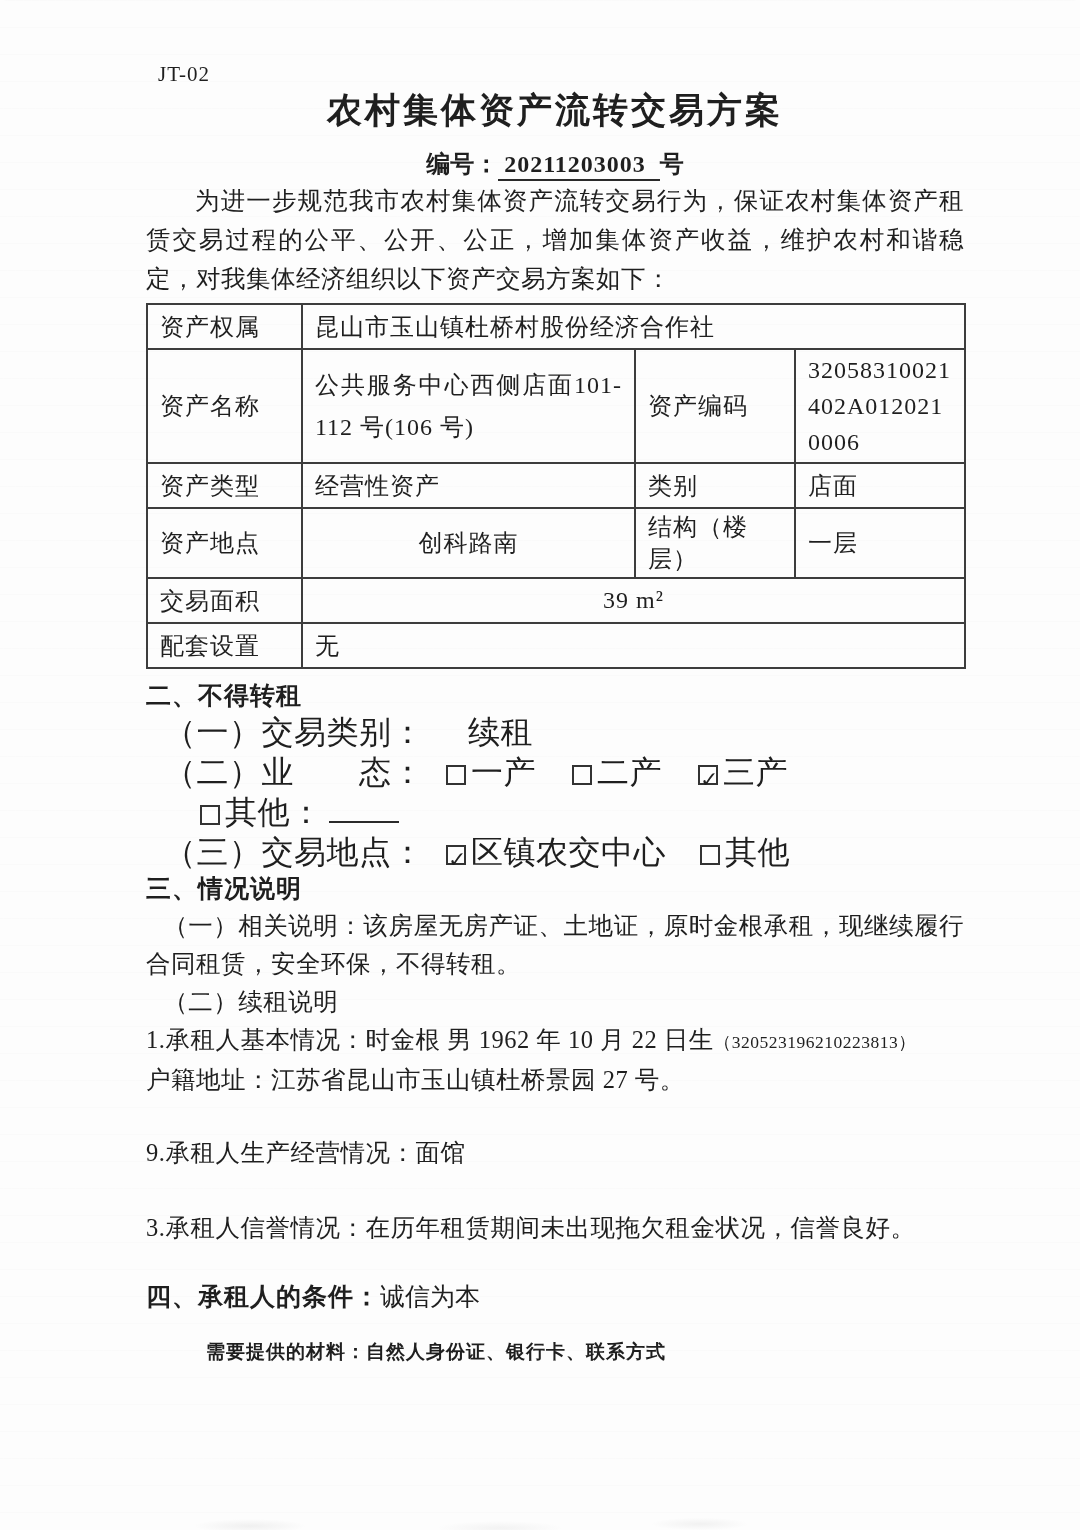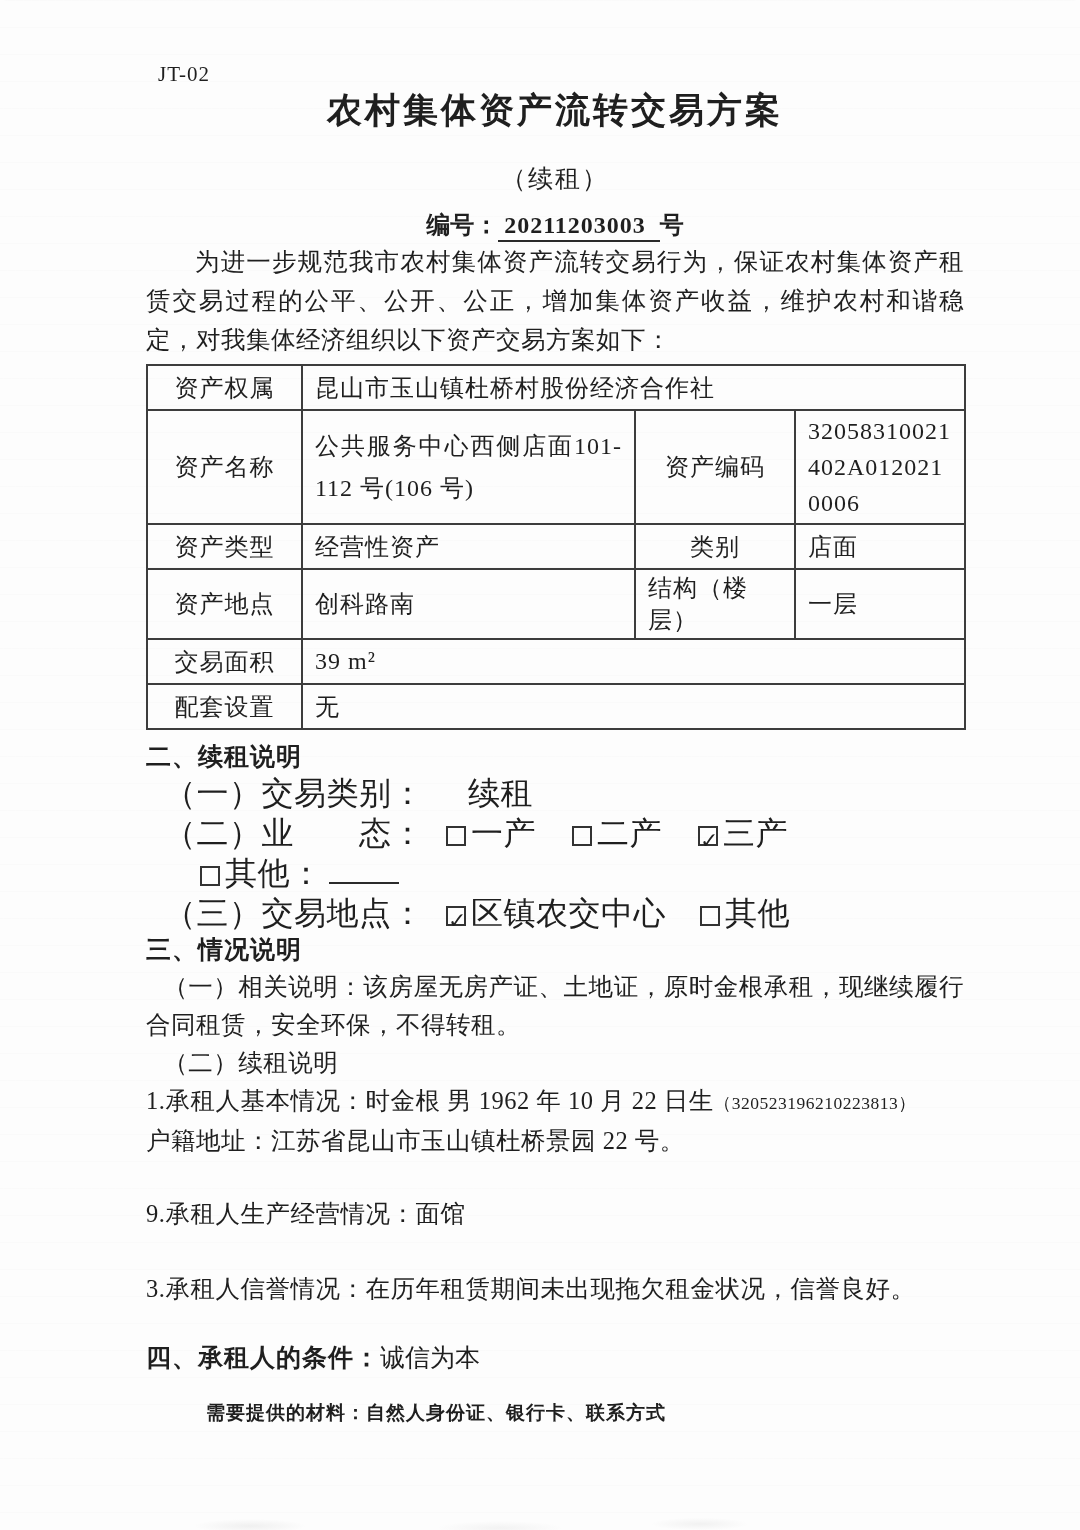--- a/index.html
+++ b/index.html
@@ -49,22 +49,22 @@
   }
   table.asset td {
     border:2px solid #3d3d3d;
     padding:2px 12px;
     font-size:24px;
     vertical-align:middle;
     letter-spacing:1px;
   }
   tr.r-std td { height:45px; }
   tr.r-name td { height:91px; }
-  td.label { letter-spacing:2px;text-align:center; }
-  td.v-sm { font-size:22px; letter-spacing:0.5px; }
+  td.label { letter-spacing:2px; }
+  td.v-sm { font-size:22px; letter-spacing:0.5px;text-align:center; }
   td.name-val { text-align:justify; line-height:42px; }
   td.code-val {
     font-size:20px; line-height:36px; letter-spacing:0.5px;
     word-break:break-all; padding:2px 8px;
   }
   td.struct { padding:2px 8px; font-size:22px; letter-spacing:0.5px; }
 
   .trade-line { font-size:32px; line-height:40px; padding-left:18px; letter-spacing:0.5px; }
   .trade-line .val { margin-left:44px; }
   .opt { margin-left:36px; white-space:nowrap; }
@@ -107,21 +107,20 @@
 </style>
 </head>
 <body>
 
 <div class="page">
   <div class="inner">
 
     <div class="form-code">JT-02</div>
 
     <div class="doc-title">农村集体资产流转交易方案</div>
-    <div class="doc-subtitle">（续租）</div>
     <div class="doc-number">
       <span>编号：</span><span class="num">20211203003</span><span>号</span>
     </div>
 
     <div class="intro">为进一步规范我市农村集体资产流转交易行为，保证农村集体资产租赁交易过程的公平、公开、公正，增加集体资产收益，维护农村和谐稳定，对我集体经济组织以下资产交易方案如下：</div>
 
 
     <table class="asset">
       <colgroup>
           <col style="width:155px">
@@ -156,21 +155,21 @@
         <td class="label">交易面积</td>
         <td colspan="3" class="v-sm">39 m²</td>
       </tr>
       <tr class="r-std">
         <td class="label">配套设置</td>
         <td colspan="3">无</td>
       </tr>
     </tbody>
       </table>
 
-    <div class="sec-heading h2">二、续租说明</div>
+    <div class="sec-heading h2">二、不得转租</div>
 
     <div class="trade-line">
       <span>（一）交易类别：</span><span class="val">续租</span>
     </div>
 
     <div class="trade-line">
       <span>（二）业　　态：</span><span class="opt first"><span class="cbx"></span><span>一产</span></span><span class="opt"><span class="cbx"></span><span>二产</span></span><span class="opt"><span class="cbx checked"></span><span>三产</span></span><span class="opt"><span class="cbx"></span><span>其他：</span><span class="blank"></span></span>
     </div>
 
     <div class="trade-line">
@@ -178,21 +177,21 @@
     </div>
 
     <div class="sec-heading h3">三、情况说明</div>
 
     <div class="note-p indent1 mt2">（一）相关说明：该房屋无房产证、土地证，原时金根承租，现继续履行合同租赁，安全环保，不得转租。</div>
     <div class="note-p indent1">（二）续租说明</div>
 
     <div class="note-p">
       <span>1.承租人基本情况：时金根 男 1962 年 10 月 22 日生</span><span class="id-small">（320523196210223813）</span>
     </div>
-    <div class="note-p">户籍地址：江苏省昆山市玉山镇杜桥景园 22 号。</div>
+    <div class="note-p">户籍地址：江苏省昆山市玉山镇杜桥景园 27 号。</div>
 
     <div class="note-p gap-block">9.承租人生产经营情况：面馆</div>
 
     <div class="note-p gap-block2">3.承租人信誉情况：在历年租赁期间未出现拖欠租金状况，信誉良好。</div>
 
     <div class="cond-line">
       <span class="lbl">四、承租人的条件：</span><span>诚信为本</span>
     </div>
 
     <div class="materials">

